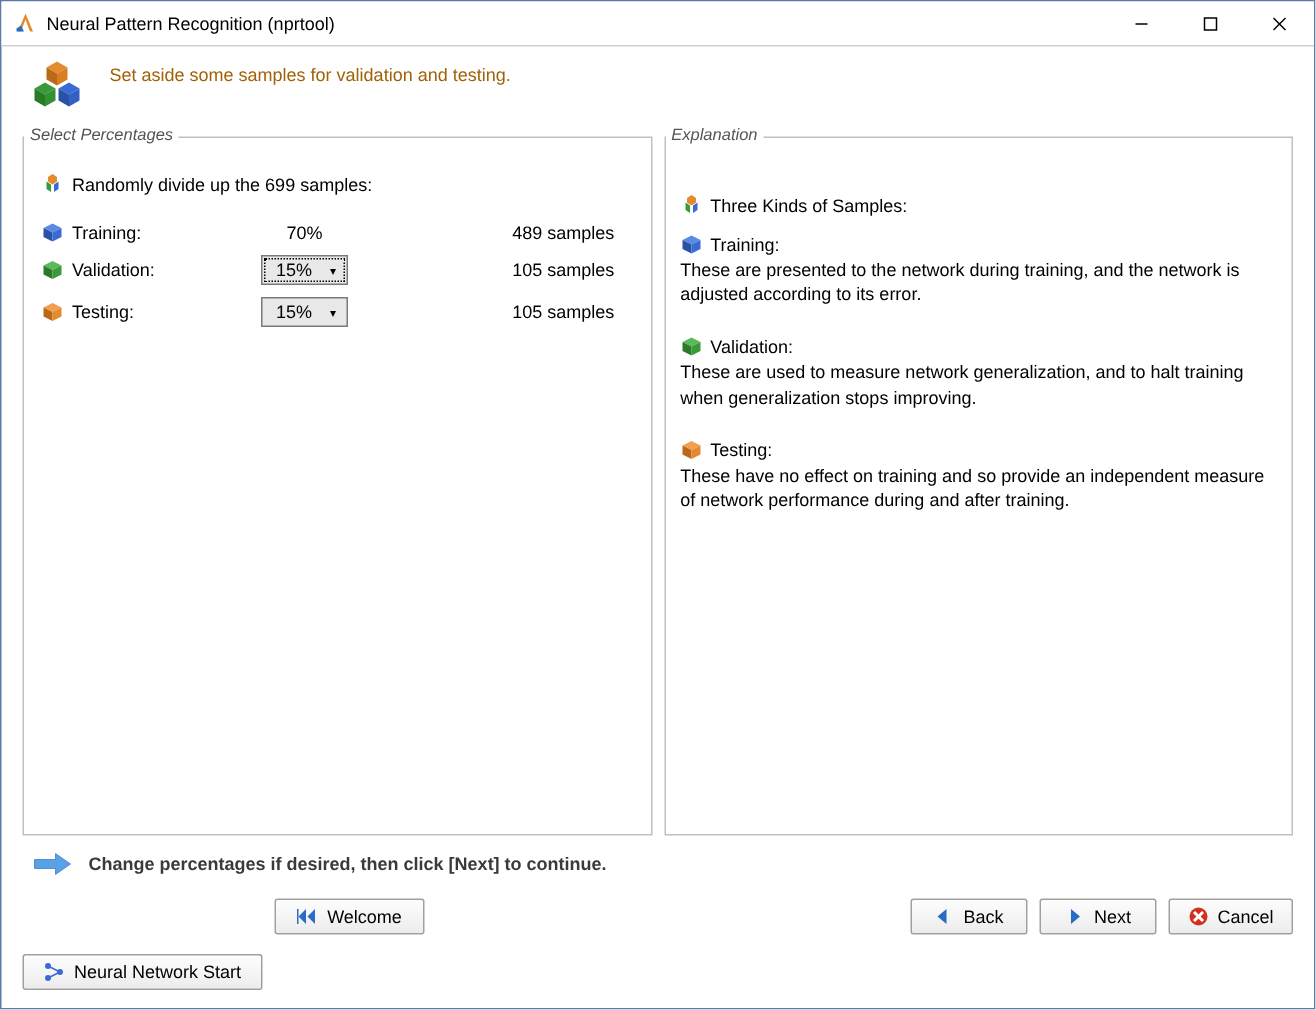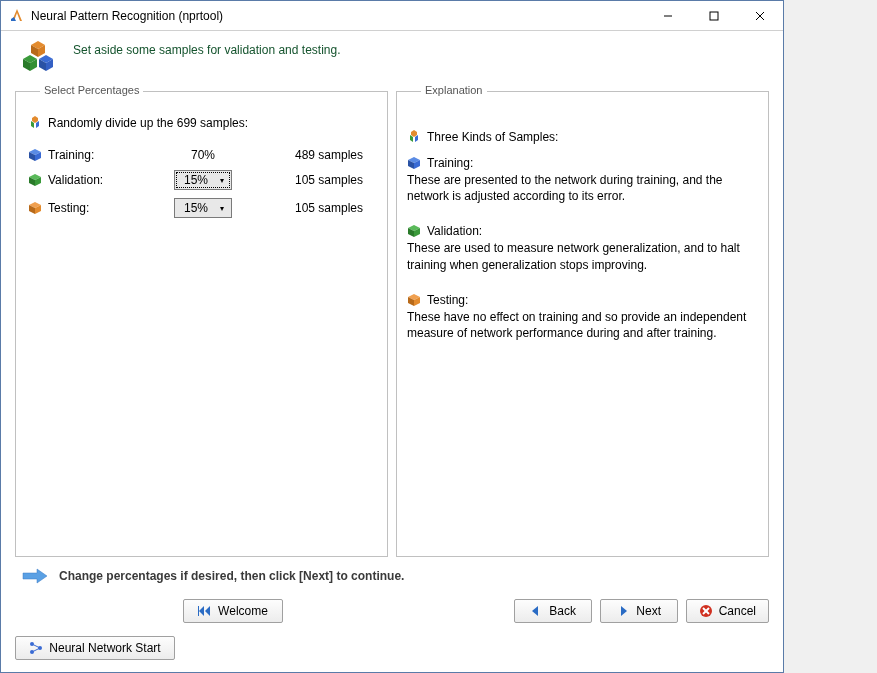--- a/index.html
+++ b/index.html
@@ -4,21 +4,21 @@
 <style>
   * { box-sizing: border-box; }
   body {
     margin: 0;
     font-family: "Segoe UI", Tahoma, sans-serif;
     font-size: 12px;
     background: #f0f0f0;
     color: #000;
   }
   .window {
-    width: 784px;
+    width: 877px;
     height: 673px;
     background: #fff;
     border: 1px solid #5a7ba8;
     display: flex;
     flex-direction: column;
     position: relative;
   }
   .titlebar {
     height: 30px;
     border-bottom: 1px solid #d0d0d0;
@@ -44,46 +44,47 @@
     padding: 8px 20px 4px 20px;
     align-items: flex-start;
   }
   .header .big-icon {
     width: 42px; height: 42px; margin-right: 10px;
   }
   .header .txt h1 {
     margin: 0; font-size: 16px; font-weight: bold; color: #000;
   }
   .header .txt p {
-    margin: 4px 0 0 0; font-size: 12px; color: #14532d;
+    margin: 4px 0 0 0; font-size: 12px; color: #a16207;
   }
 
   .content {
     flex: 1;
     display: flex;
     gap: 8px;
     padding: 6px 14px 4px 14px;
     overflow: hidden;
   }
   .panel {
     flex: 1;
     border: 1px solid #c0c0c0;
     position: relative;
     padding: 18px 10px 10px 10px;
     display: flex;
     flex-direction: column;
   }
   .panel-title {
     position: absolute;
     top: -8px;
-    left: 24px;
+    left: 0;
     background: #fff;
     padding: 0 4px;
     font-size: 11px;
     color: #555;
+    font-style: italic;
   }
 
   .row {
     display: flex;
     align-items: center;
     padding: 4px 2px;
   }
   .row .cube { width: 14px; height: 14px; margin-right: 6px; flex-shrink: 0; }
   .row .lbl { width: 100px; }
   .row .val { width: 110px; text-align: center; }

